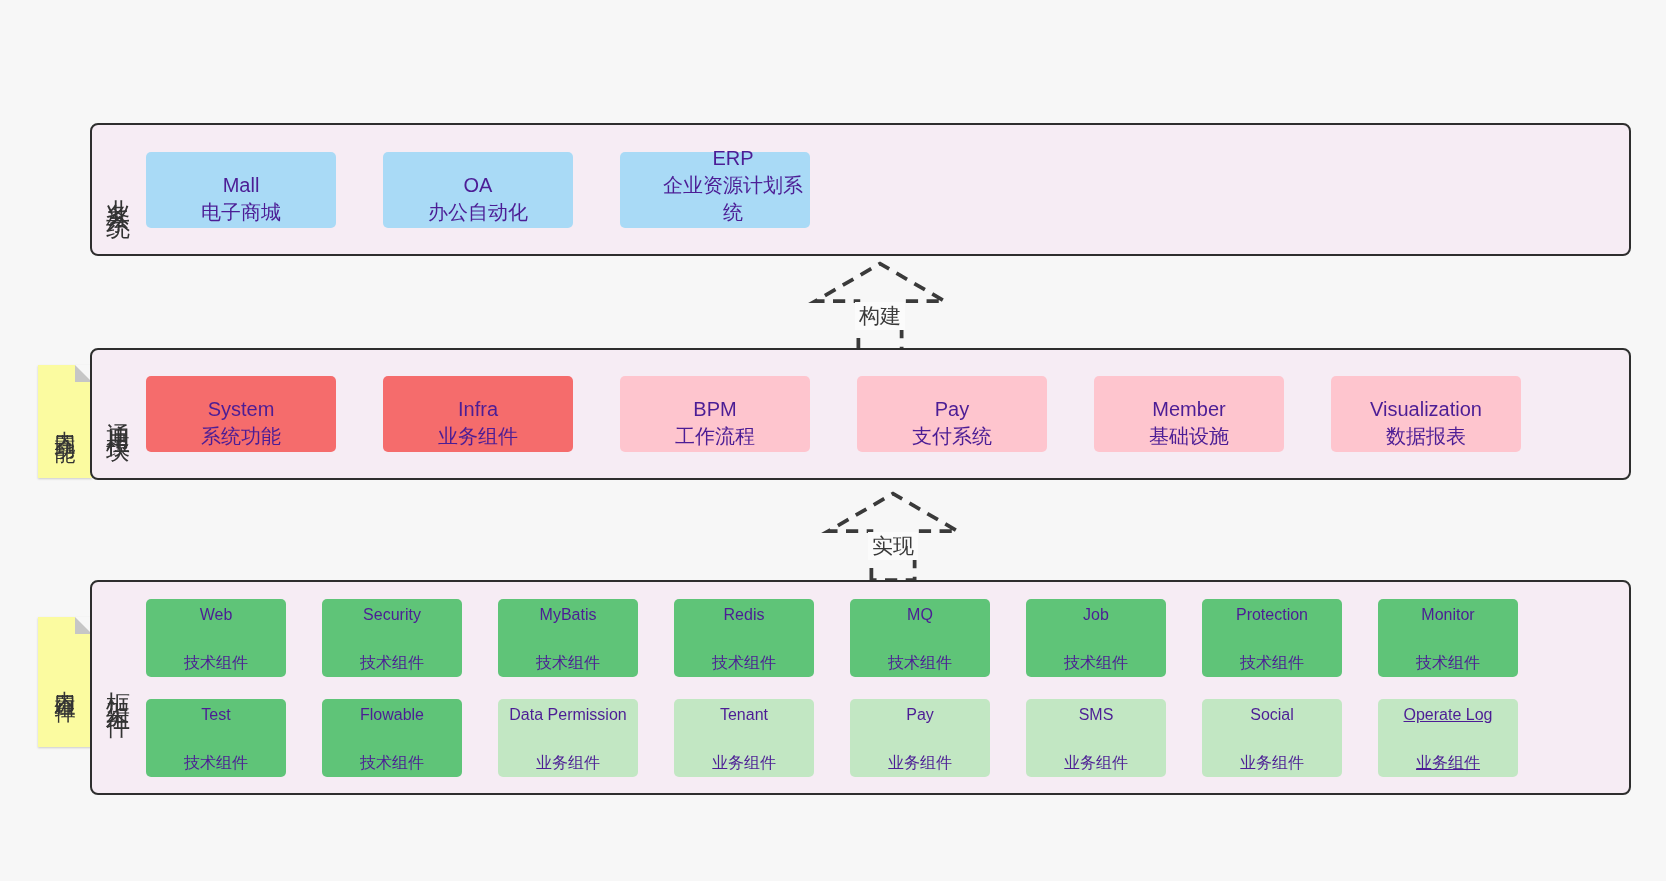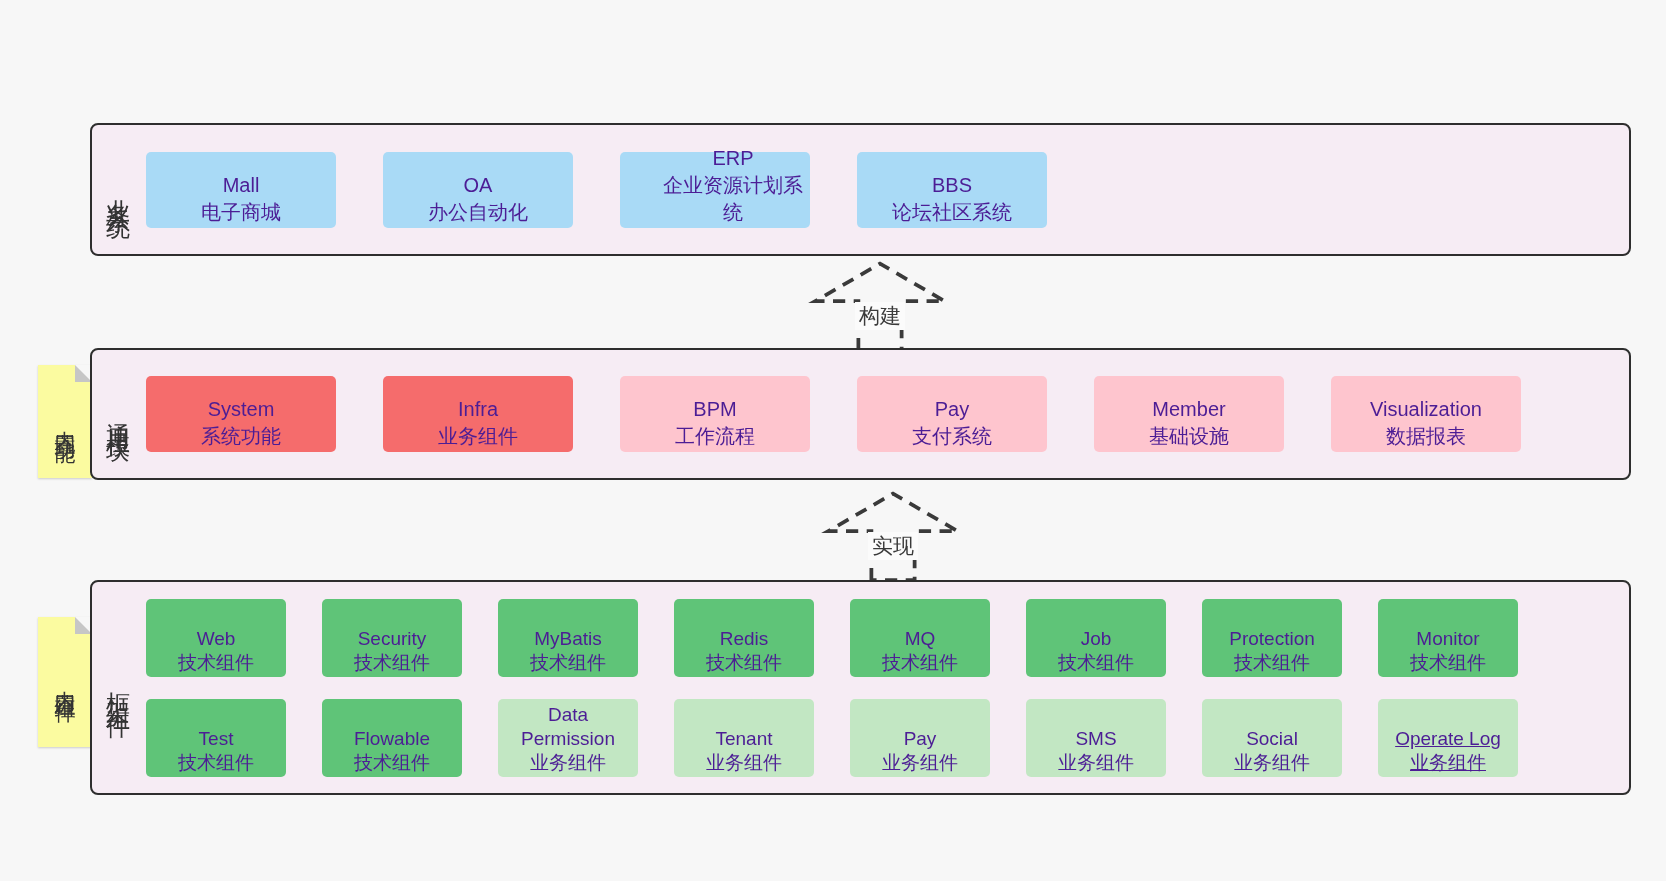--- a/index.html
+++ b/index.html
@@ -31,21 +31,21 @@
   }
   .row { display:flex; gap:47px; }
   #band-2 .row { gap:36px; }
 
   .box {
     width:190px; height:76px; border-radius:5px; box-sizing:border-box;
     display:flex; flex-direction:column; align-items:center; justify-content:flex-end;
     text-align:center; font-size:20px; line-height:27px; color:#4c1d95;
     padding:2px 4px;
   }
-  #band-2 .box { width:140px; height:78px; font-size:19px; line-height:24px; }
+  #band-2 .box { width:140px; height:78px; font-size:16px; line-height:24px;gap:24px; }
 
   
   .sticky {
     position:absolute; left:38px; width:54px; background:#fbfba0;
     display:flex; align-items:center; justify-content:center;
     box-shadow:0 1px 2px rgba(0,0,0,.18);
   }
   #sticky-0 { top:365px; height:113px; }
   #sticky-1 { top:617px; height:130px; }
   .sticky::before {
@@ -84,24 +84,20 @@
           <div class="box-subtitle">电子商城</div>
         </div>
         <div class="box" style="background: rgb(169, 218, 246);">
           <div class="box-title">OA</div>
           <div class="box-subtitle">办公自动化</div>
         </div>
         <div class="box" style="background: rgb(169, 218, 246); padding-left: 40px;">
           <div class="box-title">ERP</div>
           <div class="box-subtitle">企业资源计划系统</div>
         </div>
-        <div class="box" style="background: rgb(169, 218, 246);">
-          <div class="box-title">BBS</div>
-          <div class="box-subtitle">论坛社区系统</div>
-        </div>
       </div>
     </div>
 </section>
 
 <div class="arrow" id="arrow-0">
   <svg viewBox="0 0 150 100">
     <path d="M52,98 L52,46 L6,46 L75,6 L144,46 L98,46 L98,98 Z"></path>
   </svg>
   <span class="arrow-label">构建</span>
 </div>

